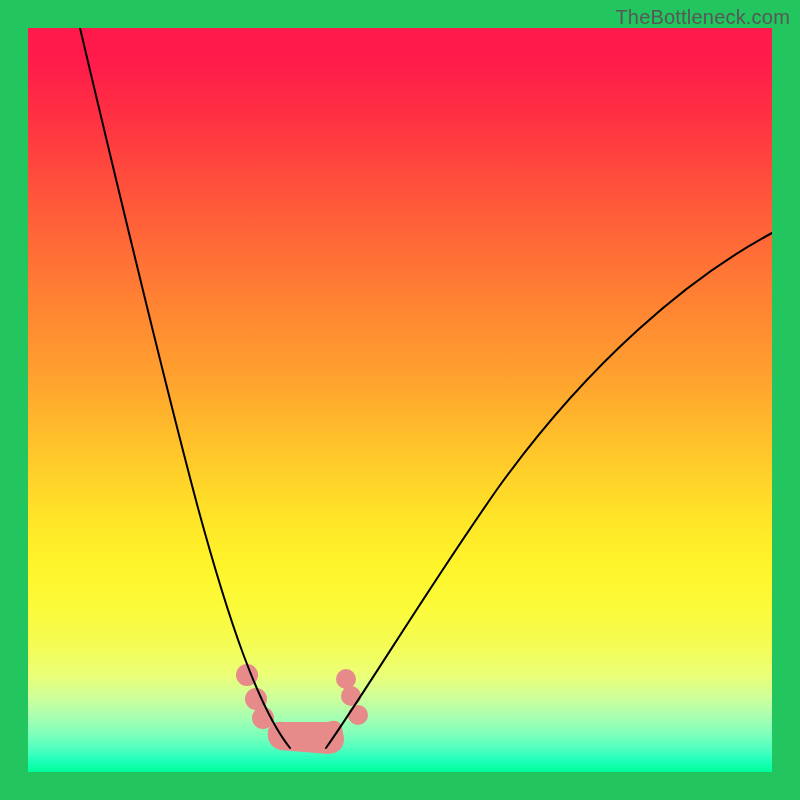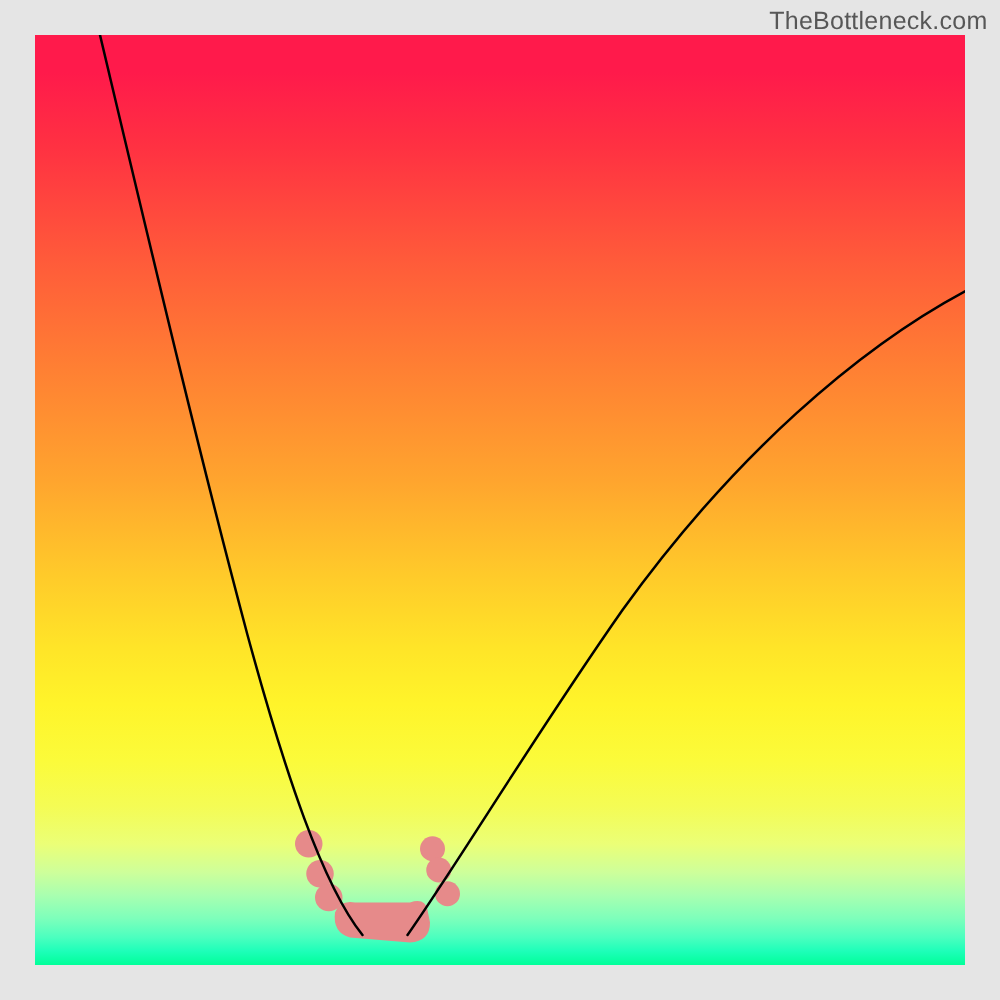--- a/index.html
+++ b/index.html
@@ -1,21 +1,21 @@
 <!DOCTYPE html>
 <html><head>
 <meta charset="utf-8">
 <style>
   * { margin: 0; padding: 0; box-sizing: border-box; }
   html, body { width: 800px; height: 800px; overflow: hidden; background: #000; }
   .stage {
     position: relative;
     width: 800px;
     height: 800px;
-    background: #e5e5e5;
+    background: #22c55e;
   }
   .watermark {
     position: absolute;
     top: 6px;
     right: 10px;
     font-family: Arial, Helvetica, sans-serif;
     font-size: 20px;
     color: #575757;
     letter-spacing: 0.2px;
     font-weight: 500;

